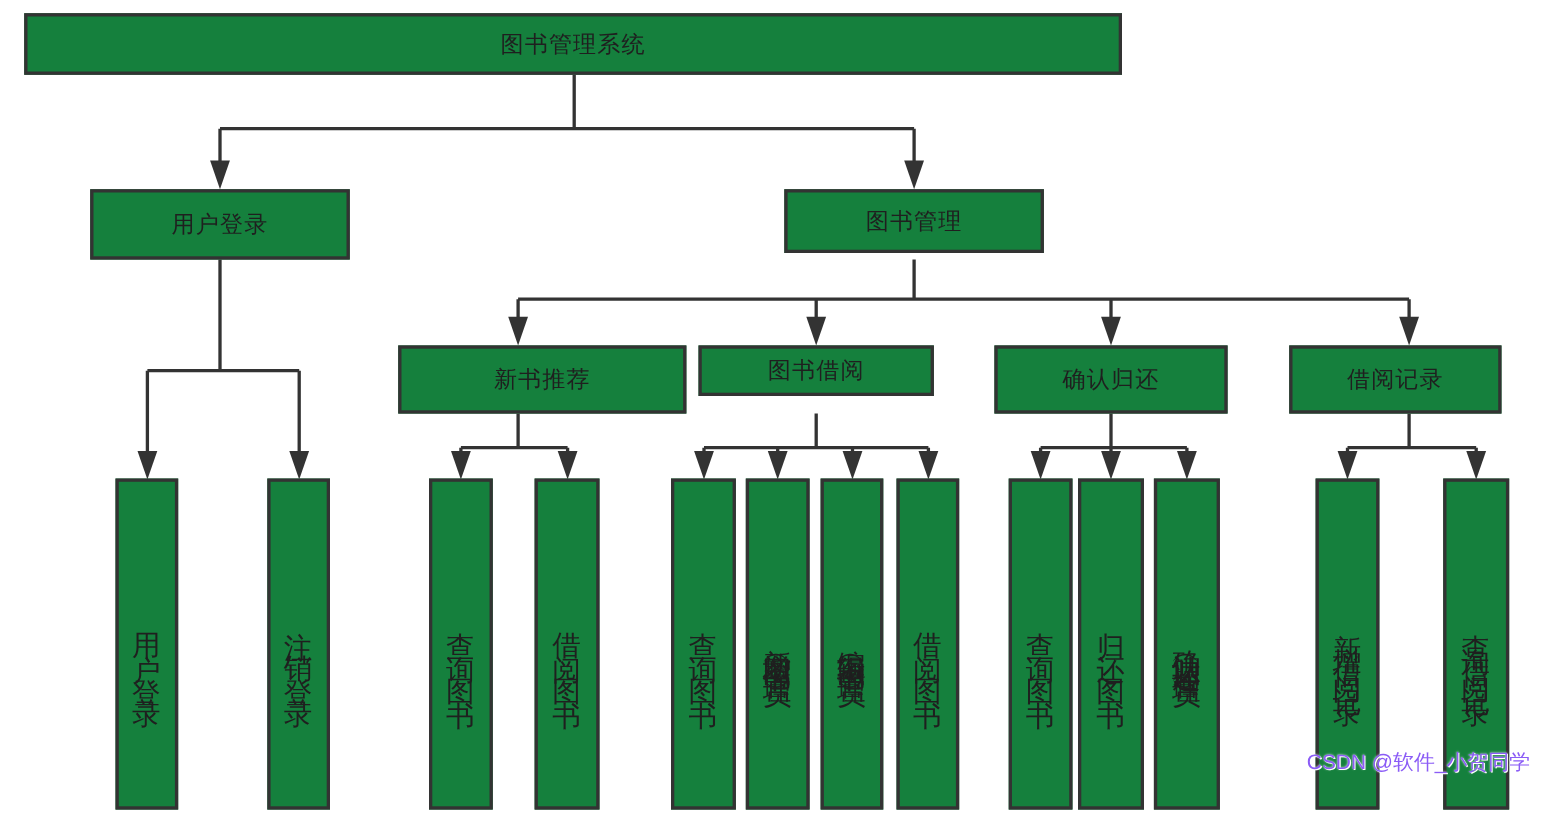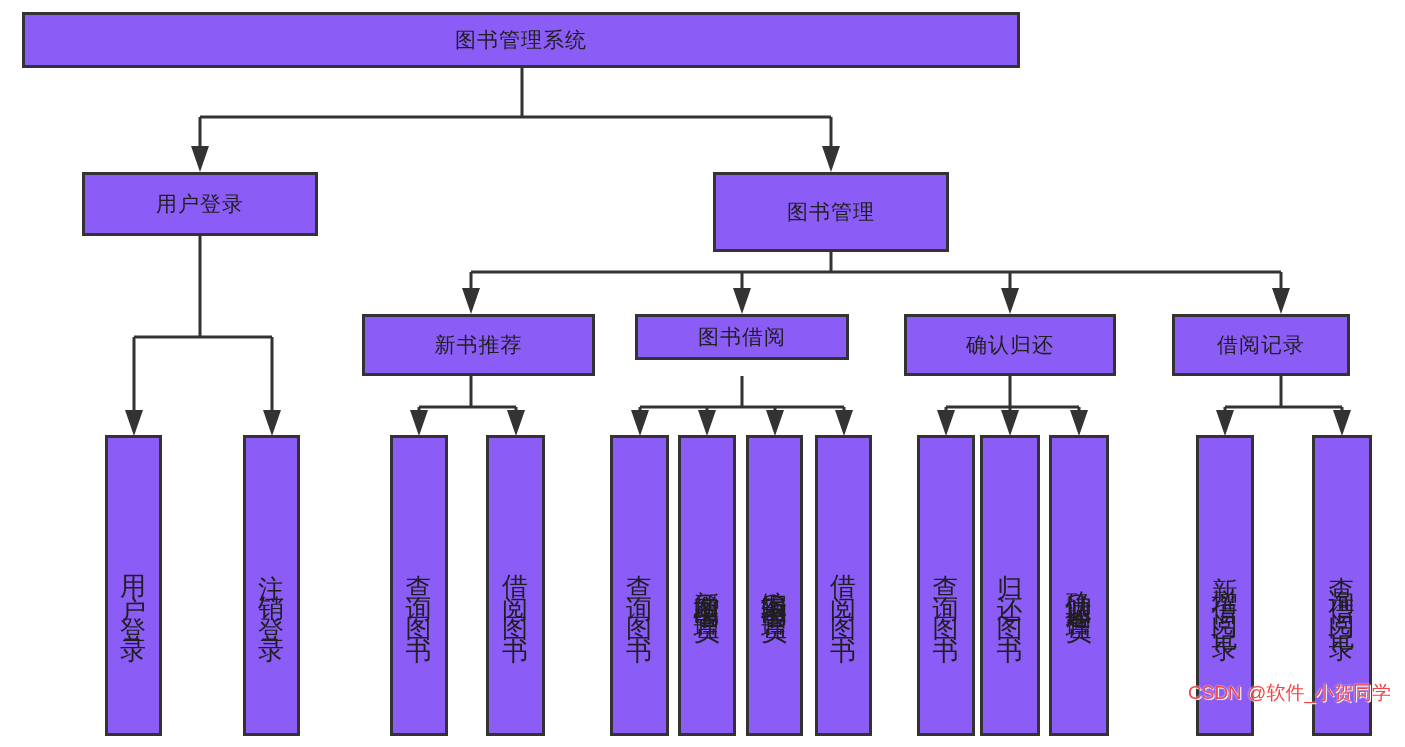--- a/index.html
+++ b/index.html
@@ -18,21 +18,21 @@
   #connectors {
     position: absolute;
     left: 0;
     top: 0;
     pointer-events: none;
   }
   .node {
     position: absolute;
     box-sizing: border-box;
     border: 3px solid #333333;
-    background: #8b5cf6;
+    background: #15803d;
     display: flex;
     align-items: center;
     justify-content: center;
     z-index: 2;
   }
   .hlabel {
     font-size: 21px;
     letter-spacing: 1px;
     color: #1f1f1f;
     white-space: nowrap;
@@ -50,21 +50,21 @@
     white-space: nowrap;
   }
   .vt4 { letter-spacing: 21px; padding-top: 21px; }
   .vt6 { letter-spacing: 12px; padding-top: 12px; }
   .vt9 { letter-spacing: 4px;  padding-top: 4px;  }
   #watermark {
     position: absolute;
     left: 1188px;
     top: 680px;
     font-size: 19px;
-    color: #ef4444;
+    color: #8b5cf6;
     white-space: nowrap;
     z-index: 5;
     text-shadow: 0 0 2px #ffffff, 1px 1px 0 #ffffff;
   }
 </style>
 </head>
 <body>
 
 <div id="canvas">
 
@@ -108,34 +108,34 @@
     </g>
   </svg>
 
   <div class="node" style="left:22px; top:12px; width:998px; height:56px">
     <span class="hlabel">图书管理系统</span>
   </div>
 
   <div class="node" style="left:82px; top:172px; width:236px; height:64px">
     <span class="hlabel">用户登录</span>
   </div>
-  <div class="node" style="left:713px; top:172px; width:236px; height:80px">
+  <div class="node" style="left:713px; top:172px; width:236px; height:58px">
     <span class="hlabel">图书管理</span>
   </div>
 
-  <div class="node" style="left:362px; top:314px; width:233px; height:62px">
+  <div class="node" style="left:362px; top:314px; width:262px; height:62px">
     <span class="hlabel">新书推荐</span>
   </div>
   <div class="node" style="left:635px; top:314px; width:214px; height:46px">
     <span class="hlabel">图书借阅</span>
   </div>
   <div class="node" style="left:904px; top:314px; width:212px; height:62px">
     <span class="hlabel">确认归还</span>
   </div>
-  <div class="node" style="left:1172px; top:314px; width:178px; height:62px">
+  <div class="node" style="left:1172px; top:314px; width:193px; height:62px">
     <span class="hlabel">借阅记录</span>
   </div>
 
   <div class="node leaf" style="left:105px; width:57px">
     <span class="vtext vt4">用户登录</span>
   </div>
   <div class="node leaf" style="left:243px; width:57px">
     <span class="vtext vt4">注销登录</span>
   </div>
 

